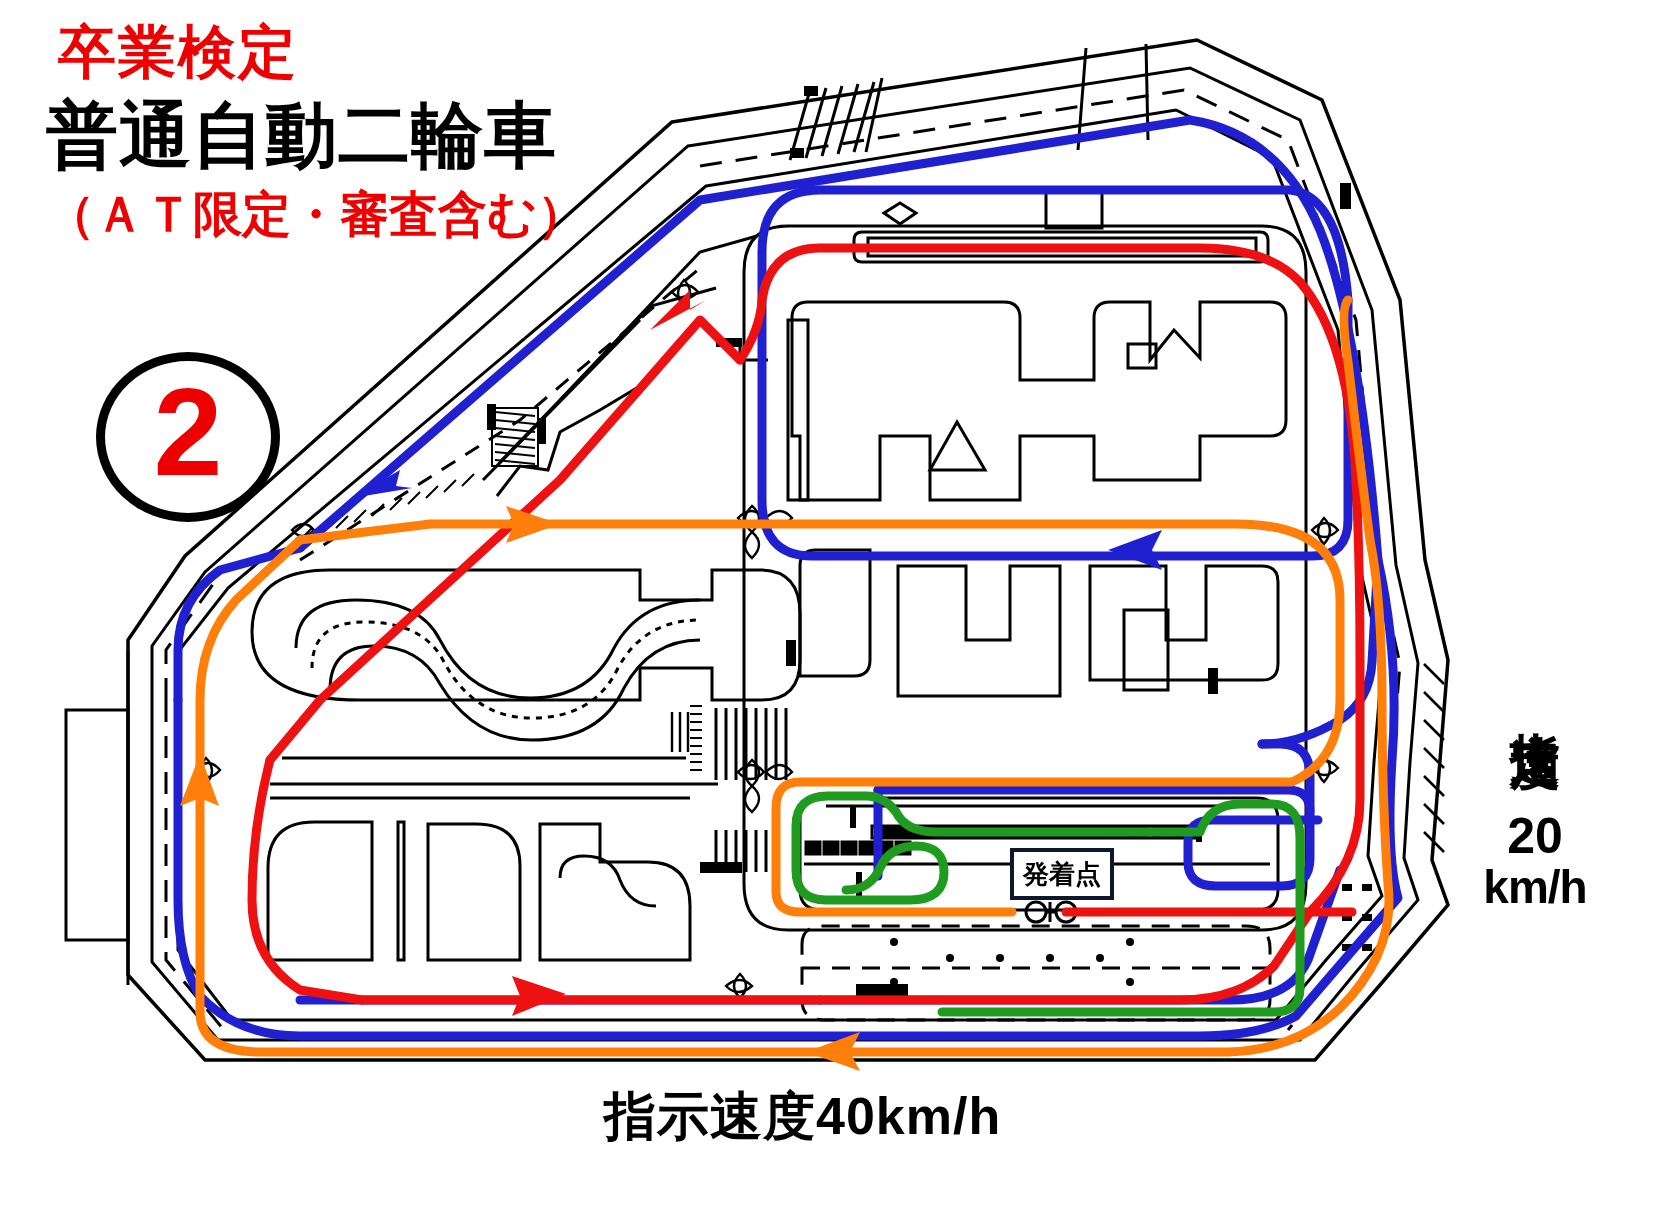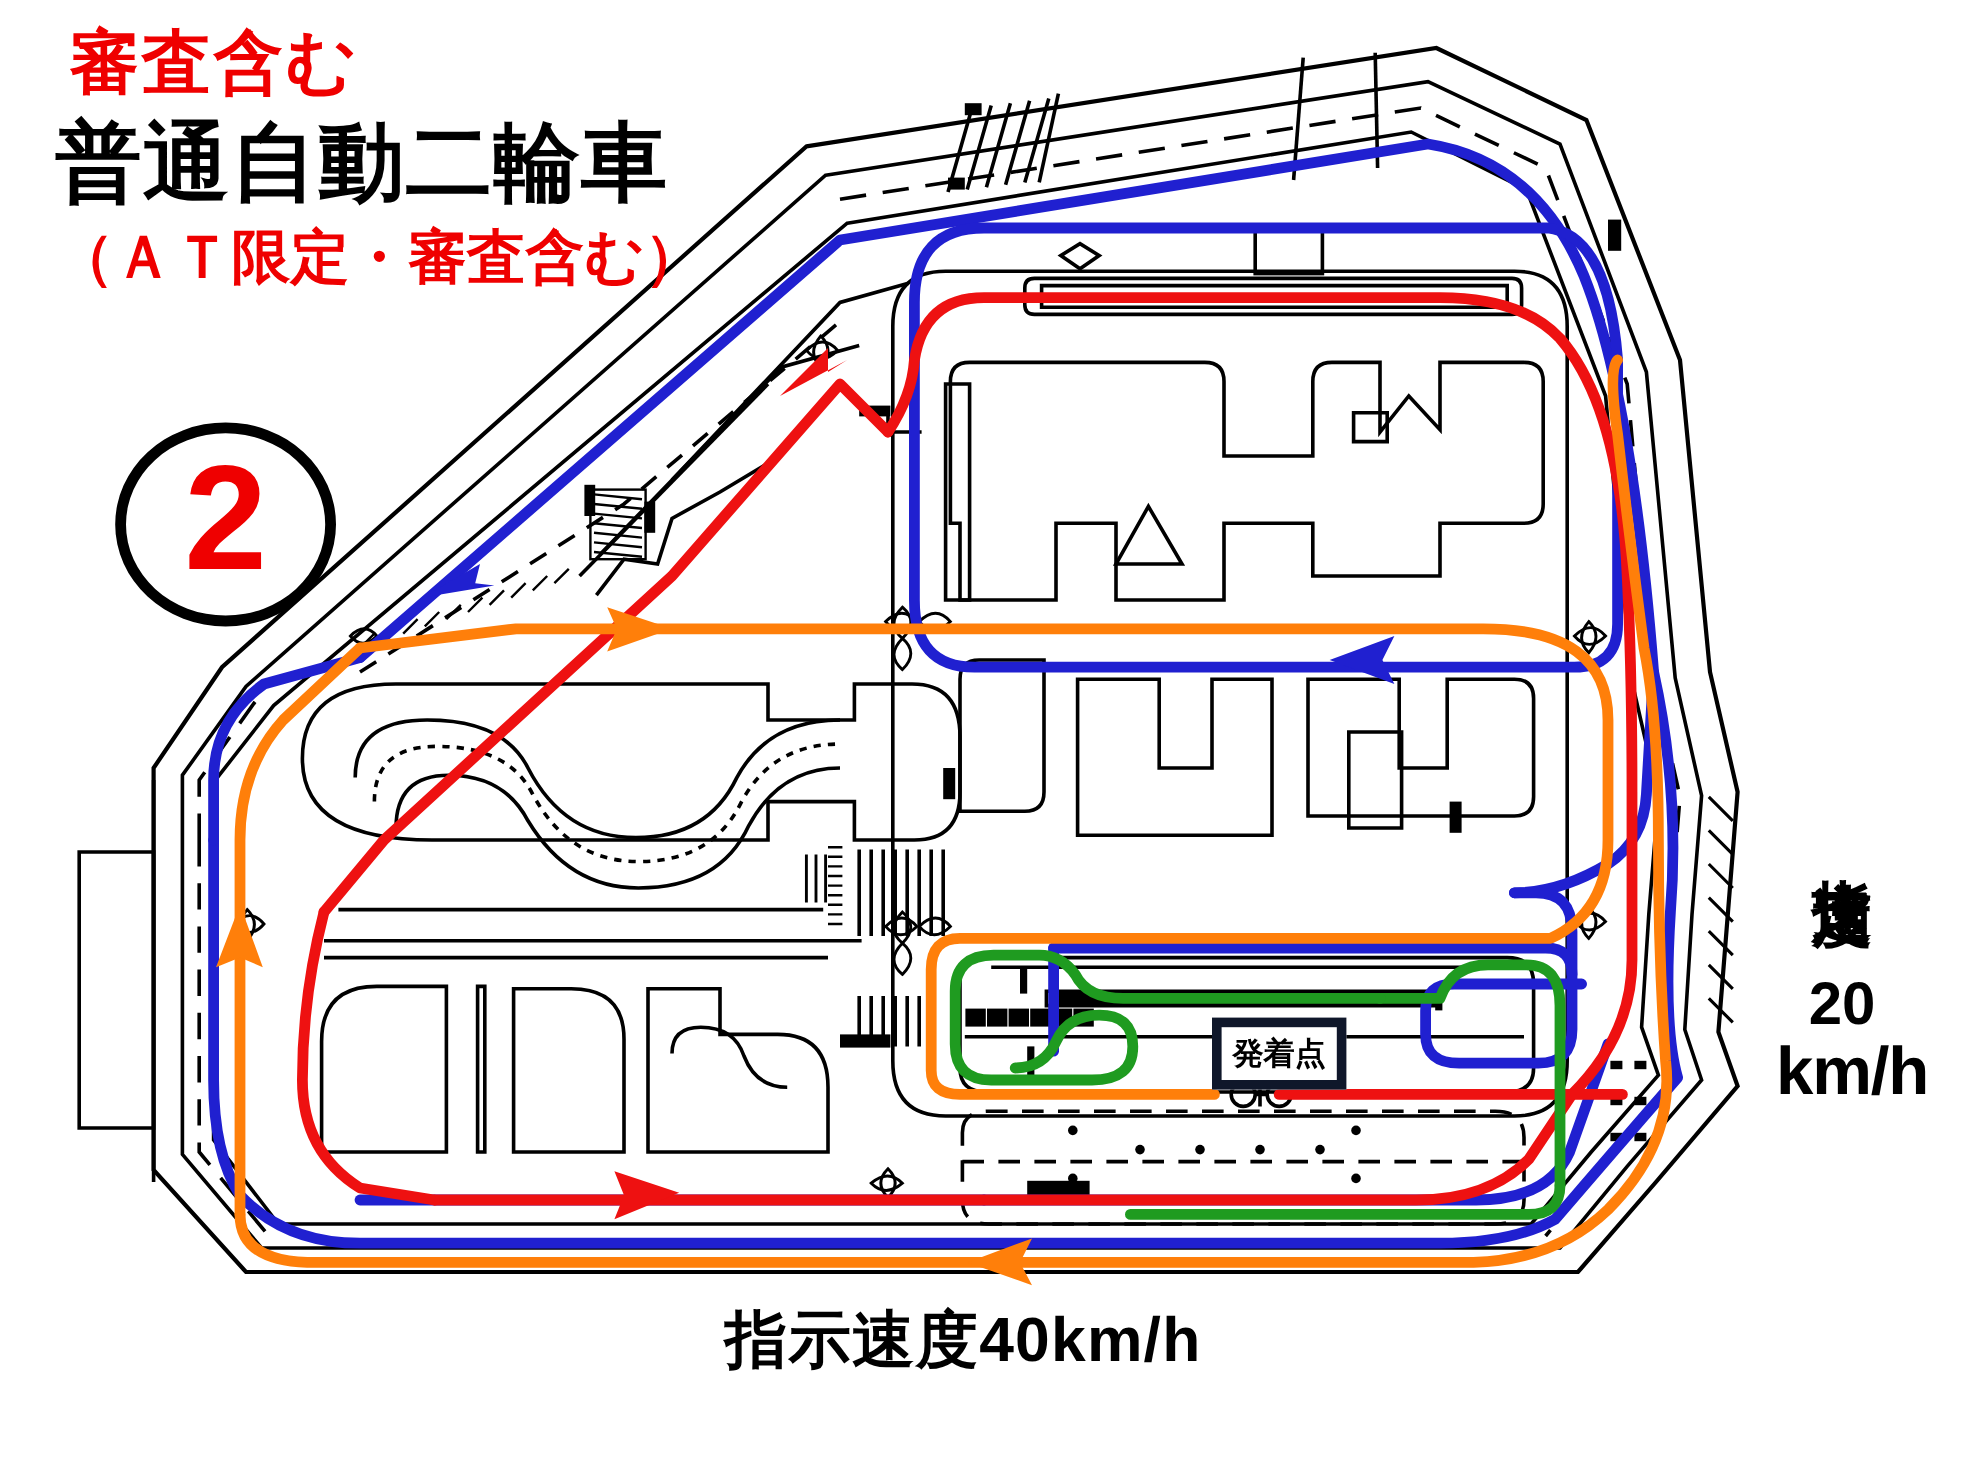--- a/index.html
+++ b/index.html
@@ -12,23 +12,23 @@
   #t-sub{left:46px;top:182px;font-size:49px;color:#ef0000;letter-spacing:0px;}
   #t-sotsu{left:62px;top:272px;font-size:56px;color:#000;letter-spacing:3px;}
   #badge{position:absolute;left:96px;top:352px;width:166px;height:152px;
          border:9px solid #000;border-radius:50%;background:#fff;
          display:flex;align-items:center;justify-content:center;}
   #badge span{font-size:124px;line-height:1;color:#ef0000;font-weight:700;
               transform:translateY(-5px);}
   #t-speed40{left:604px;top:1082px;font-size:52px;color:#000;letter-spacing:1px;}
   #t-speed30{position:absolute;left:1480px;top:586px;width:110px;font-size:50px;
              color:#000;font-weight:700;text-align:center;line-height:1.06;}
-  #t-speed30 .kmh{font-size:56px;letter-spacing:-1px;}
+  #t-speed30 .kmh{font-size:46px;letter-spacing:-1px;}
   #hatchaku{position:absolute;left:1010px;top:848px;width:96px;height:44px;
-            border:8px solid #0f172a;background:#fff;display:flex;
+            border:4px solid #0f172a;background:#fff;display:flex;
             align-items:center;justify-content:center;}
   #hatchaku span{font-size:26px;font-weight:700;color:#000;letter-spacing:0px;}
 </style>
 </head>
 <body>
 
 <div id="stage">
 
   <svg width="1654" height="1221" viewBox="0 0 1654 1221" style="position:absolute;left:0;top:0;">
 
@@ -339,21 +339,21 @@
       <path fill="#EE1111" stroke="none" d="M 566 994 L 512 976 L 520 996 L 512 1016 Z"></path>
 
       <path fill="#FF7F0A" stroke="none" d="M 560 524 L 506 506 L 514 524 L 506 543 Z"></path>
 
       <path fill="#FF7F0A" stroke="none" d="M 200 754 L 180 806 L 200 798 L 219 806 Z"></path>
 
       <path fill="#FF7F0A" stroke="none" d="M 806 1052 L 860 1032 L 850 1052 L 860 1071 Z"></path>
     </g>
   </svg>
 
-  <div class="lbl" id="t-kogata">審査含む</div>
+  <div class="lbl" id="t-kogata">卒業検定</div>
   <div class="lbl" id="t-sub">（ＡＴ限定・審査含む）</div>
   <div class="lbl" id="t-main">普通自動二輪車</div>
 
   <div id="badge">
     <span>2</span>
   </div>
 
   <div id="hatchaku">
     <span>発着点</span>
   </div>

